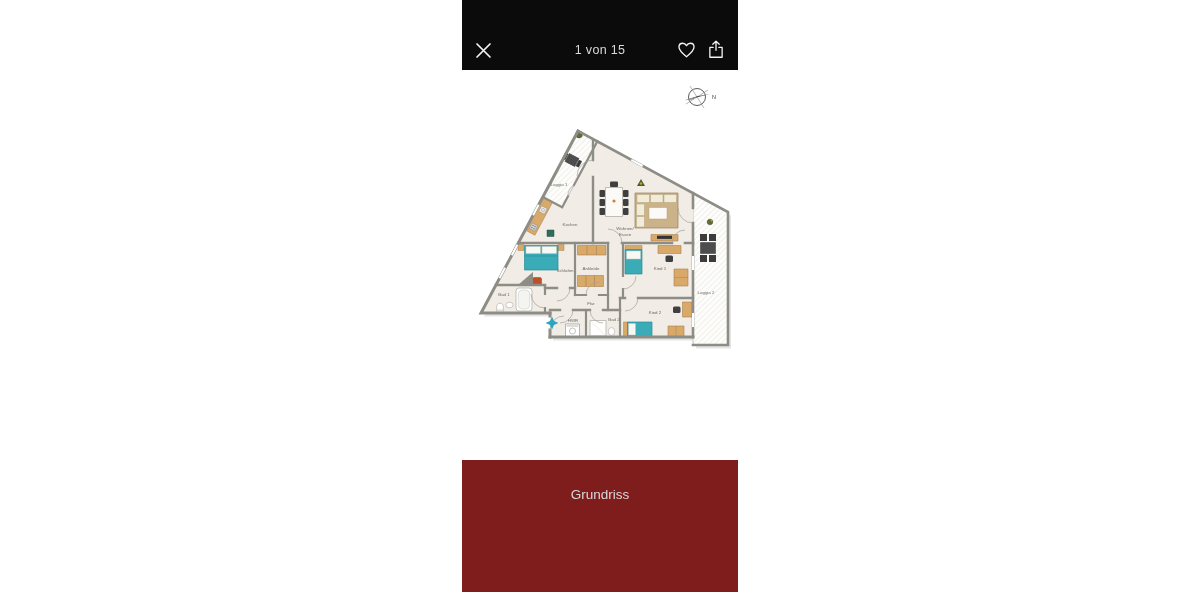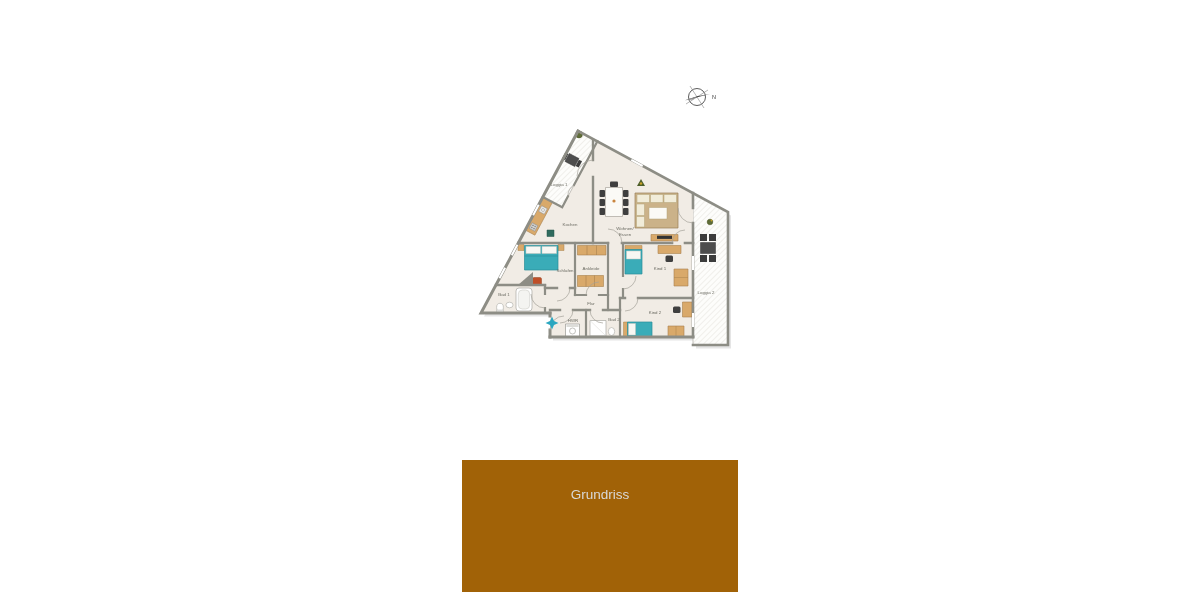--- a/index.html
+++ b/index.html
@@ -10,32 +10,56 @@
   .topbar{position:absolute;left:0;top:0;width:276px;height:70px;background:#0b0b0b;
           display:flex;align-items:flex-end;padding:0 13px 11px 13px;box-sizing:border-box;}
   .topbar .spacer{flex:1;}
   .iconbtn{background:none;border:none;padding:0;margin:0;cursor:pointer;display:flex;align-items:center;}
   .counter{position:absolute;left:50%;transform:translateX(-50%);bottom:13px;
            color:#d9d9d9;font-size:12.5px;letter-spacing:.3px;}
   .share-gap{width:11px;}
   
   .photo-area{position:absolute;left:0;top:70px;width:276px;height:390px;background:#ffffff;}
   
-  .bottombar{position:absolute;left:0;top:460px;width:276px;height:132px;background:#a16207;}
+  .bottombar{position:absolute;left:0;top:460px;width:276px;height:132px;background:#7f1d1d;}
   .caption{display:block;text-align:center;margin-top:27px;color:#d9d9d9;font-size:13.5px;}
   
   .roomlabel{font-family:"Liberation Sans",sans-serif;font-size:4.4px;fill:#6b6b62;text-anchor:middle;}
   .north{font-family:"Liberation Sans",sans-serif;font-size:5.5px;fill:#3a3a3a;}
 </style>
 </head>
 <body>
 
 <div class="stage">
   <div class="viewport">
 
+    <div class="topbar">
+      <button class="iconbtn" aria-label="close">
+        <svg width="17" height="17" viewBox="0 0 17 17">
+          <path d="M2 2 L15 15 M15 2 L2 15" stroke="#f2f2f2" stroke-width="1.7" stroke-linecap="round" fill="none"></path>
+        </svg>
+      </button>
+      <span class="counter">1 von 15</span>
+      <span class="spacer"></span>
+      <button class="iconbtn" aria-label="favorite">
+        <svg width="19" height="18" viewBox="0 0 24 22">
+          <path d="M12 19.5 C5.2 14 2.5 10.2 2.5 7.2 C2.5 4.5 4.6 2.5 7.2 2.5 C9.2 2.5 11 3.7 12 5.4 C13 3.7 14.8 2.5 16.8 2.5 C19.4 2.5 21.5 4.5 21.5 7.2 C21.5 10.2 18.8 14 12 19.5 Z" fill="none" stroke="#f2f2f2" stroke-width="1.7" stroke-linejoin="round"></path>
+        </svg>
+      </button>
+      <span class="share-gap"></span>
+      <button class="iconbtn" aria-label="share">
+        <svg width="18" height="19" viewBox="0 0 22 23">
+          <g fill="none" stroke="#f2f2f2" stroke-width="1.6" stroke-linecap="round" stroke-linejoin="round">
+            <path d="M11 1.5 V12.5"></path>
+            <path d="M7 5 L11 1.5 L15 5"></path>
+            <path d="M7.5 9 H3.5 V21 H18.5 V9 H14.5"></path>
+          </g>
+        </svg>
+      </button>
+    </div>
 
     <div class="photo-area">
       <svg width="276" height="390" viewBox="0 0 276 390">
         <defs>
           <pattern id="hatch" width="4" height="4" patternUnits="userSpaceOnUse" patternTransform="rotate(45)">
             <rect width="4" height="4" fill="#fdfdfb"></rect>
             <line x1="0" y1="0" x2="0" y2="4" stroke="#dcd9d2" stroke-width="0.8"></line>
           </pattern>
         </defs>
 

